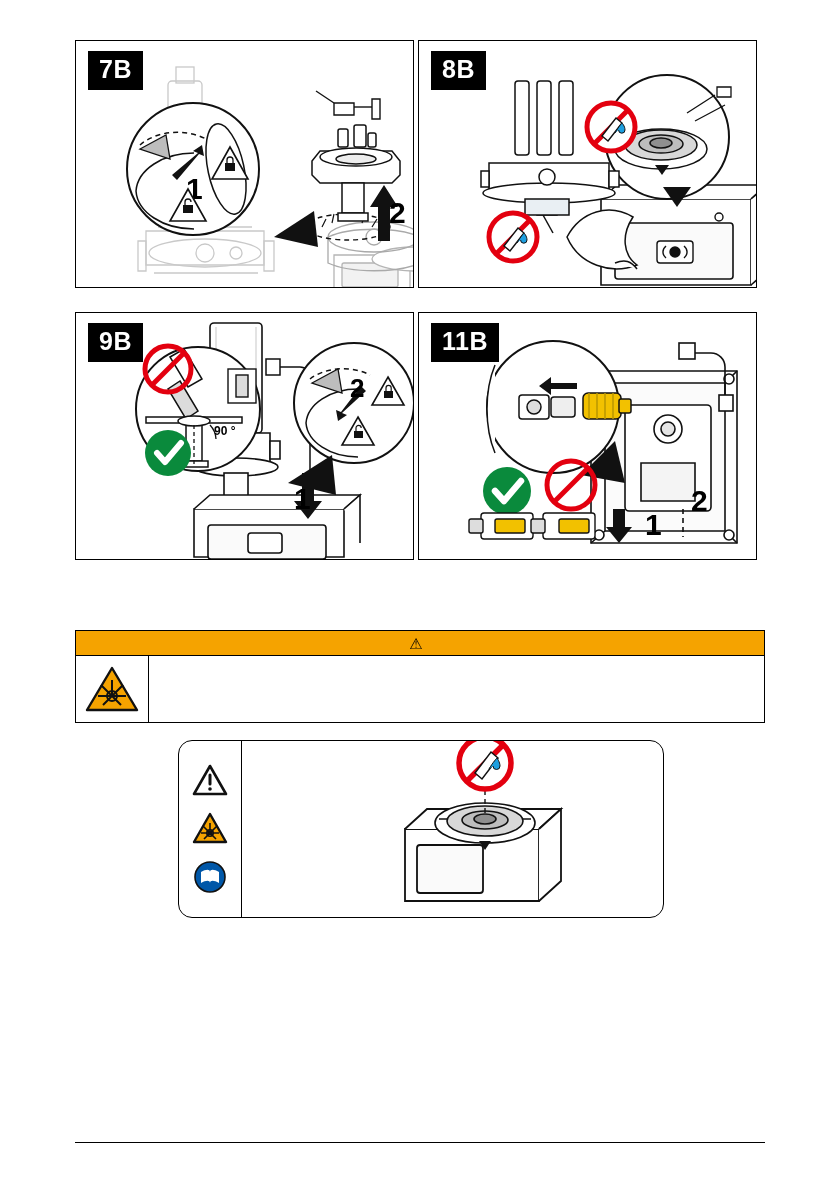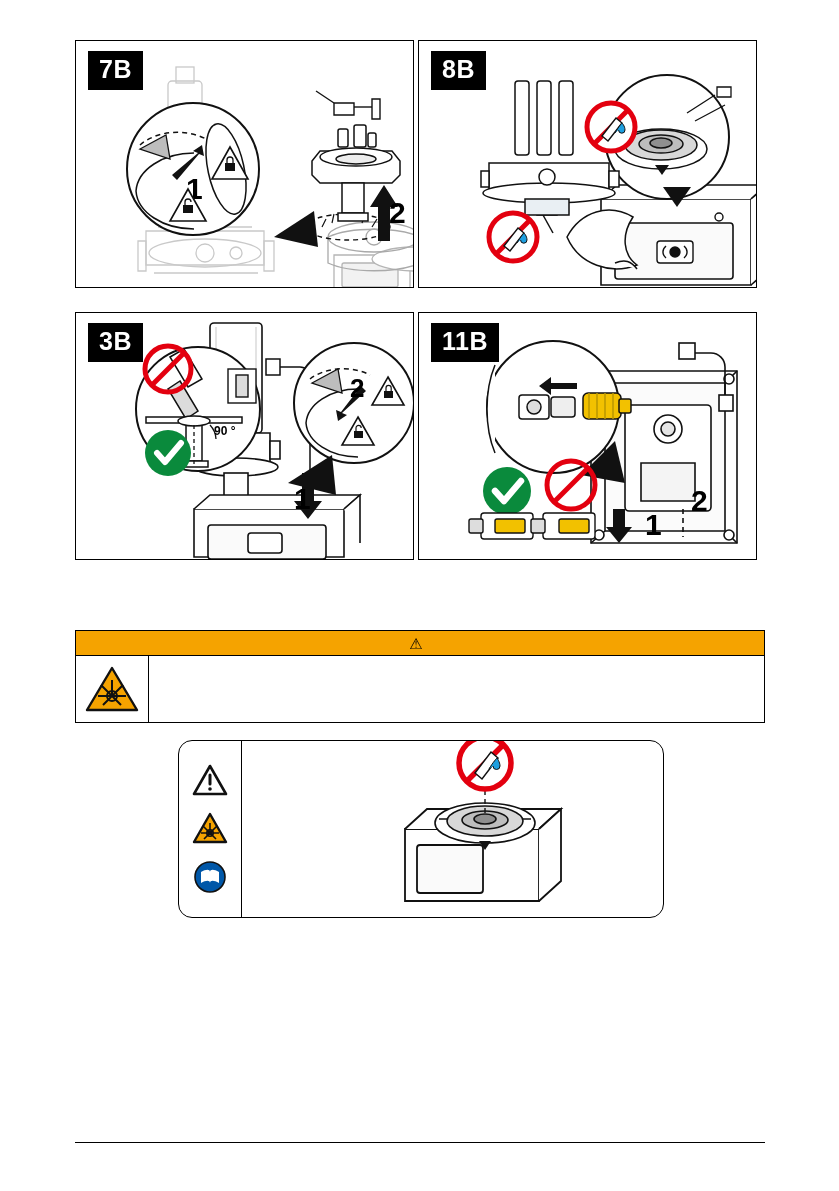--- a/index.html
+++ b/index.html
@@ -288,21 +288,21 @@
           <path d="M85 205 l14 -18 l6 5 l-14 18 z" fill="#fff" stroke="#111" stroke-width="1.4"></path>
           <path d="M98 202 c4 -7 7 -10 7 -10 s3 3 3 7 a3.2 3.2 0 0 1 -6.4 0" fill="#1d9fe0" stroke="#111" stroke-width="1"></path>
         </g>
       </svg>
     </div>
   </div>
 
   <div class="panel-row">
 
     <div class="panel">
-      <div class="panel-label">3B</div>
+      <div class="panel-label">9B</div>
 
       <svg class="art" style="left:0;top:0" width="339" height="248" viewBox="0 0 339 248">
 
         <g stroke="#111" stroke-width="1.6" fill="#fff">
           <rect x="134" y="10" width="52" height="110" rx="4"></rect>
           <path d="M140 14 v102 M180 14 v102" stroke="#dcdcdc"></path>
           <path d="M126 120 h68 v34 h-68 z"></path>
           <path d="M118 128 h8 v18 h-8 z"></path>
           <path d="M194 128 h10 v18 h-10 z"></path>
           <ellipse cx="160" cy="154" rx="42" ry="9"></ellipse>

